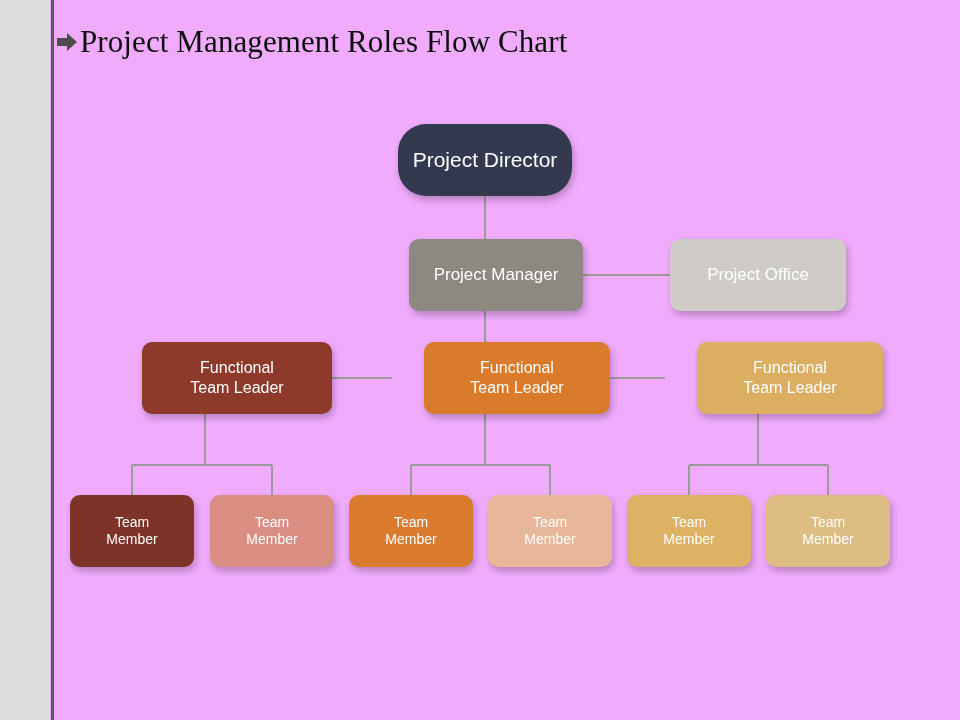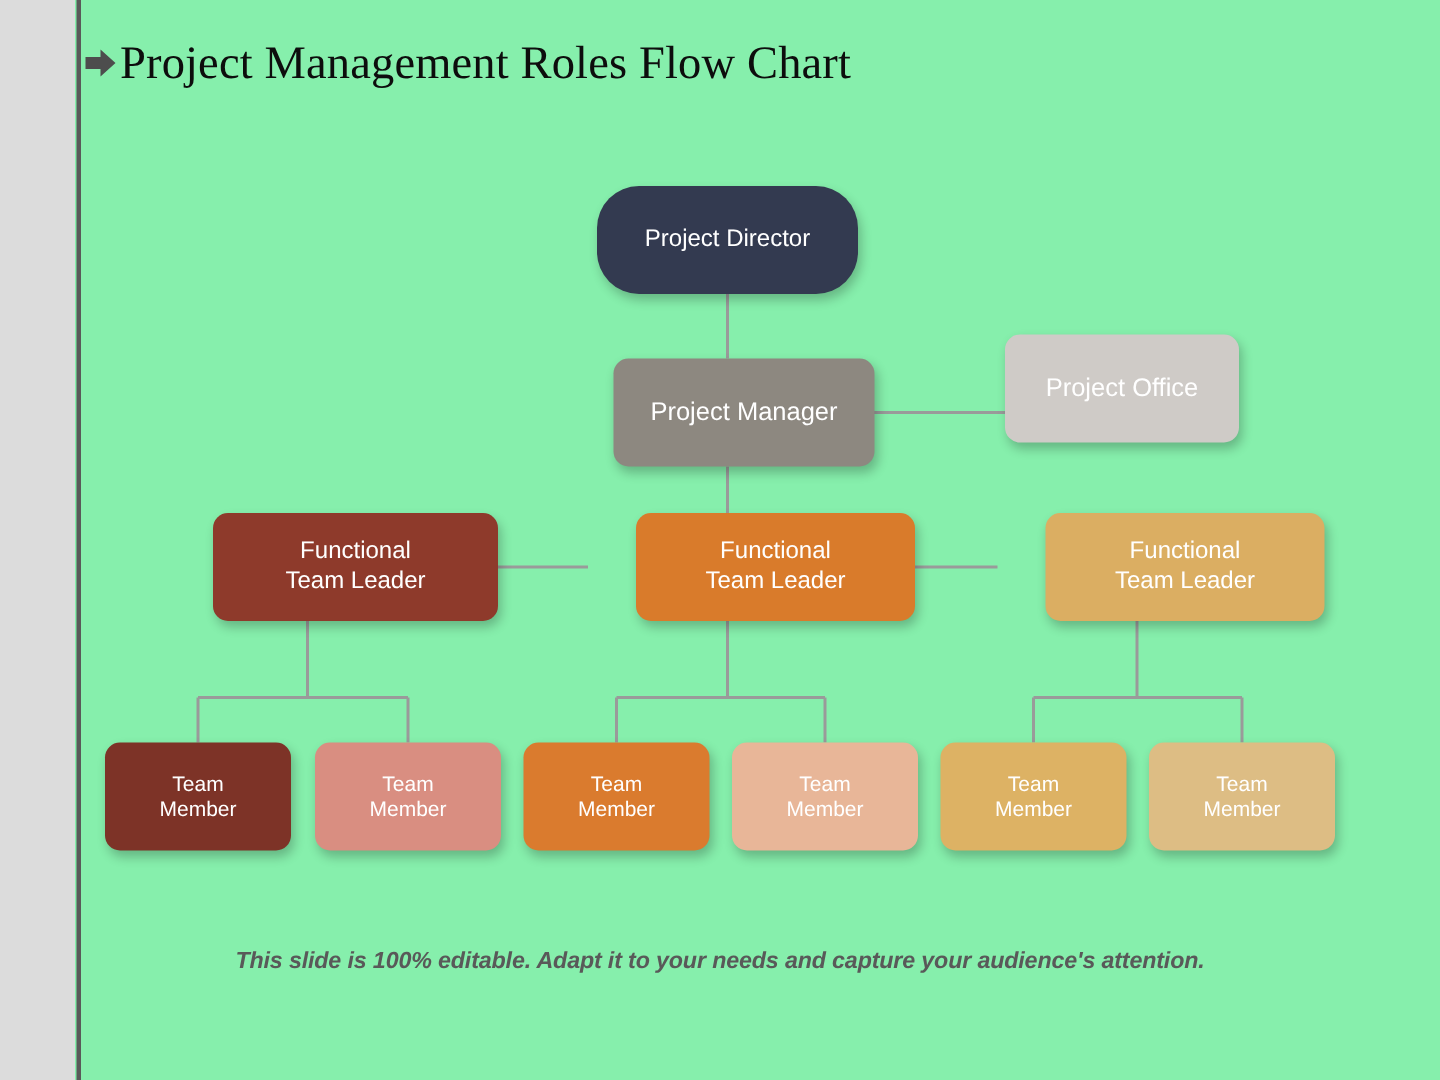--- a/index.html
+++ b/index.html
@@ -11,21 +11,21 @@
     width: 960px;
     height: 720px;
     overflow: hidden;
     font-family: "Liberation Sans", sans-serif;
   }
 
   #slide {
     position: relative;
     width: 960px;
     height: 720px;
-    background: #86efac;
+    background: #f0abfc;
   }
 
   
   .rail-band {
     position: absolute;
     left: 0;
     top: 0;
     width: 50px;
     height: 720px;
     background: #dcdcdc;
@@ -81,21 +81,21 @@
     color: #ffffff;
     display: flex;
     align-items: center;
     justify-content: center;
     text-align: center;
     box-sizing: border-box;
     box-shadow: 2px 4px 7px rgba(0,0,0,0.24);
     font-family: "Liberation Sans", sans-serif;
     line-height: 1.22;
   }
-  .node.level1 { font-size: 16px; border-radius: 28px; }
+  .node.level1 { font-size: 21px; border-radius: 28px; }
   .node.level2 { font-size: 17px; }
   .node.level3 { font-size: 16px; margin-left: 32px; }
   .node.level4 { font-size: 14px; }
 
   .node .node-label {
     display: block;
     white-space: pre-line;
     padding: 0 6px;
   }
 
@@ -149,21 +149,21 @@
       <line x1="828" y1="465" x2="828" y2="495" stroke="#9a9a9a" stroke-width="2"></line>
     </svg>
 
   <div id="nodes-layer">
       <div class="node level1" style="left: 398px; top: 124px; width: 174px; height: 72px; background: rgb(51, 58, 80);">
         <span class="node-label">Project Director</span>
       </div>
       <div class="node level2" style="left: 398px; top: 239px; width: 174px; height: 72px; background: rgb(141, 136, 128); margin-left: 11px;">
         <span class="node-label">Project Manager</span>
       </div>
-      <div class="node level2" style="left: 670px; top: 223px; width: 156px; height: 72px; background: rgb(207, 203, 199);">
+      <div class="node level2" style="left: 670px; top: 239px; width: 176px; height: 72px; background: rgb(207, 203, 199);">
         <span class="node-label">Project Office</span>
       </div>
       <div class="node level3" style="left: 110px; top: 342px; width: 190px; height: 72px; background: rgb(142, 58, 43);">
         <span class="node-label">Functional
 Team Leader</span>
       </div>
       <div class="node level3" style="left: 392px; top: 342px; width: 186px; height: 72px; background: rgb(217, 123, 43);">
         <span class="node-label">Functional
 Team Leader</span>
       </div>
@@ -190,15 +190,14 @@
       <div class="node level4" style="left: 627px; top: 495px; width: 124px; height: 72px; background: rgb(221, 178, 100);">
         <span class="node-label">Team
 Member</span>
       </div>
       <div class="node level4" style="left: 766px; top: 495px; width: 124px; height: 72px; background: rgb(221, 189, 132);">
         <span class="node-label">Team
 Member</span>
       </div>
     </div>
 
-  <div class="footer-note">This slide is 100% editable. Adapt it to your needs and capture your audience's attention.</div>
 
 </div>
 
 </body></html>

